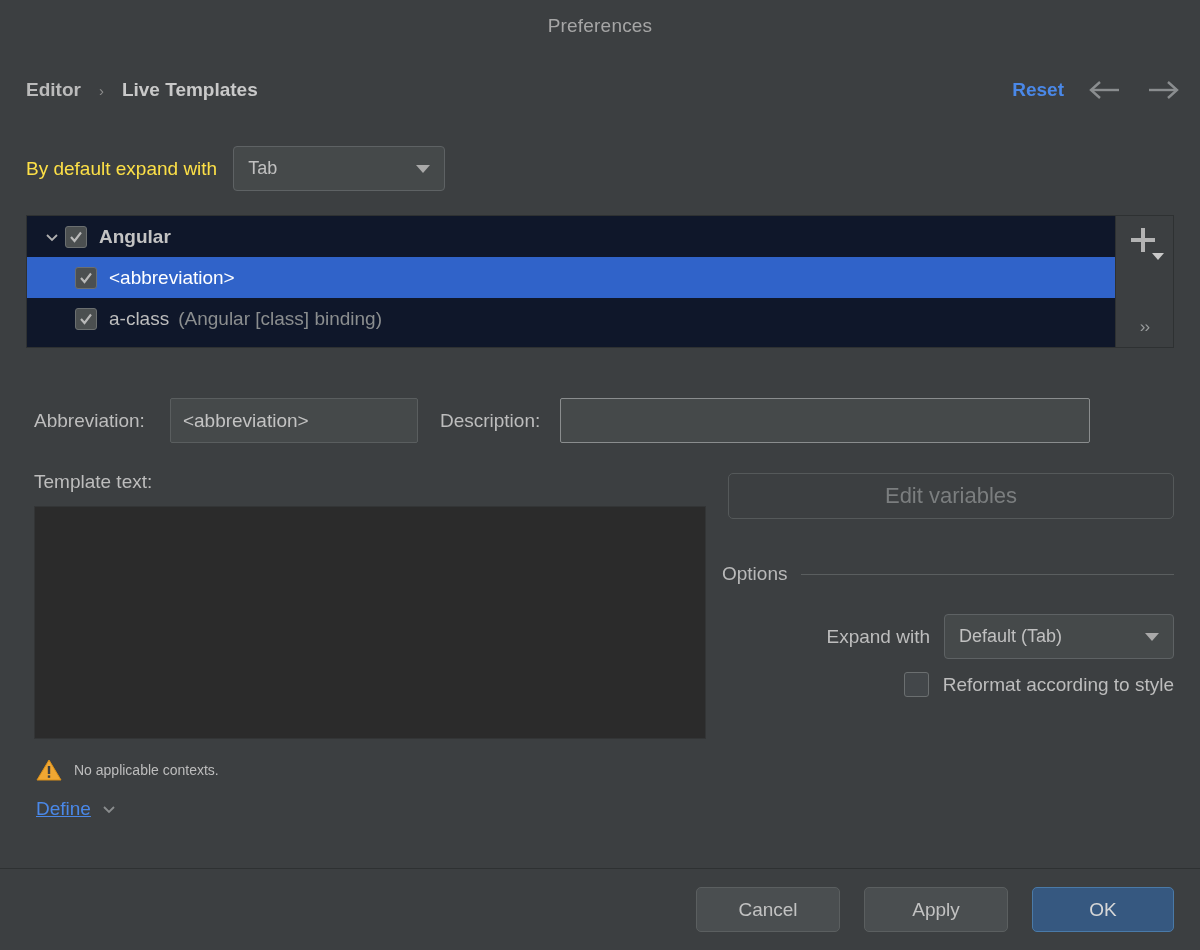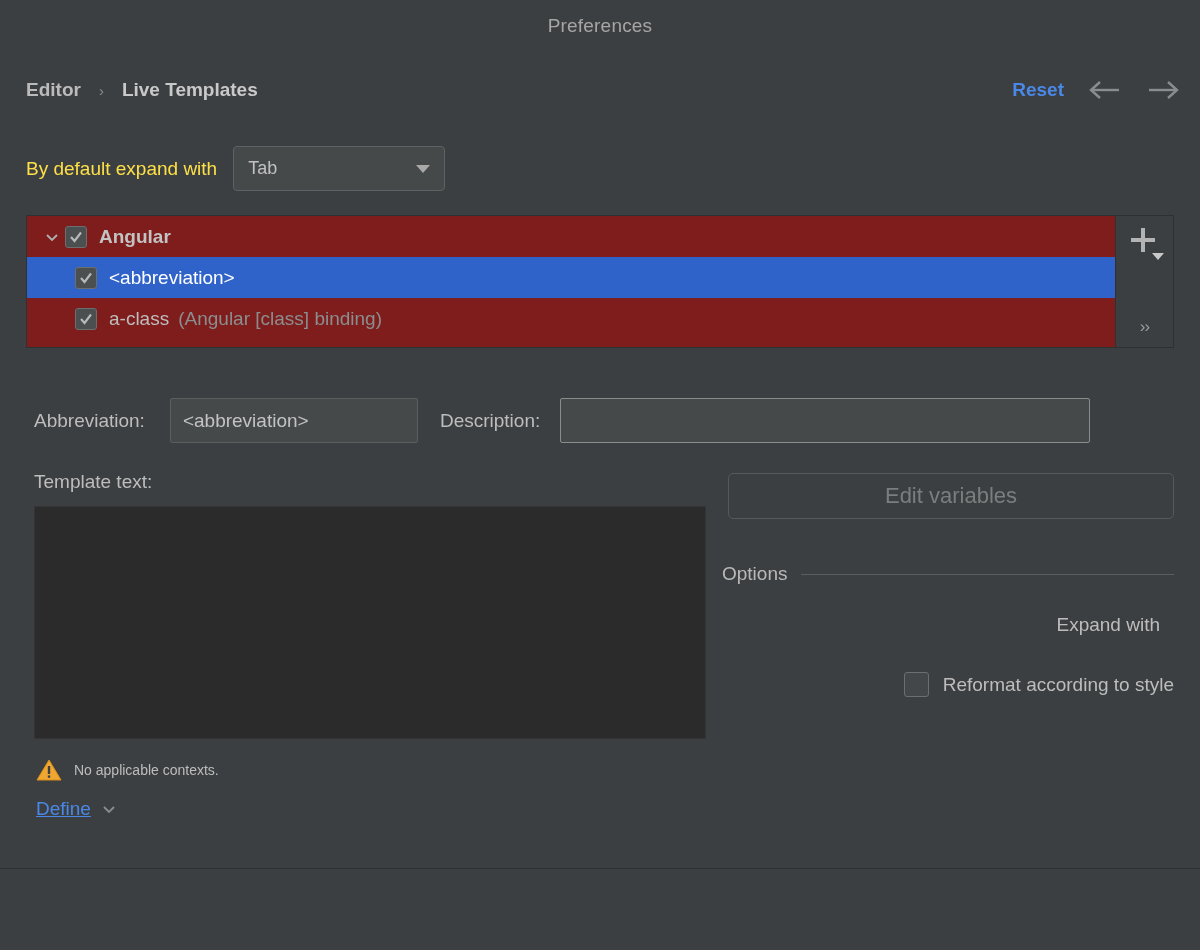--- a/index.html
+++ b/index.html
@@ -42,21 +42,21 @@
   .combo.c-tab { width: 212px; height: 45px; }
   .combo .combo-val { flex: 1; }
   .combo .caret { width: 0; height: 0; border-left: 7px solid transparent; border-right: 7px solid transparent;
     border-top: 8px solid #a9a9a9; margin-left: 10px; }
 
   
   .treepanel {
     position: absolute; left: 26px; top: 215px; width: 1148px; height: 133px;
     border: 1px solid #2e3132; background: #3c3f41; display: flex;
   }
-  .treelist { position: relative; flex: 1; background: #7f1d1d; overflow: hidden; }
+  .treelist { position: relative; flex: 1; background: #0f172a; overflow: hidden; }
   .trow { height: 41px; display: flex; align-items: center; padding-left: 12px; cursor: default; }
   .trow.selected { background: #3063c9; }
   .twist { width: 26px; display: flex; align-items: center; justify-content: center; color: #b0b0b0; }
   .cb {
     width: 22px; height: 22px; border: 1px solid #6b6f70; border-radius: 3px;
     background: #4b4f50; display: inline-flex; align-items: center; justify-content: center;
     margin-right: 12px; flex: none;
   }
   .cb svg { display: block; }
   .trow .tlabel { font-size: 19px; color: #bdbdbd; white-space: nowrap; }
@@ -240,20 +240,24 @@
 
   <div class="btn-editvars">Edit variables</div>
 
   <div class="options-head">
     <span class="options-title">Options</span>
     <span class="options-rule"></span>
   </div>
 
   <div class="opt-expandrow">
     <span class="opt-label">Expand with</span>
+    <div class="combo c-default">
+      <span class="combo-val">Default (Tab)</span>
+      <span class="caret"></span>
+    </div>
   </div>
 
   <div class="opt-checkrow">
     <span class="cb-plain"></span>
     <span class="opt-check-label">Reformat according to style</span>
   </div>
 
   <div class="ctx-warn">
     <span class="warn-icon">
       <svg width="26" height="24" viewBox="0 0 26 24">
@@ -268,14 +272,21 @@
   <div class="ctx-define">
     <span class="define-link">Define</span>
     <span class="define-caret">
       <svg width="16" height="16" viewBox="0 0 16 16">
         <polyline points="3,6 8,11 13,6" fill="none" stroke="#8a8d8e" stroke-width="1.8"></polyline>
       </svg>
     </span>
   </div>
 
   <div class="footer-divider"></div>
+  <div class="footer">
+    <div class="footer-buttons">
+      <div class="btn btn-default" id="cancel-btn">Cancel</div>
+      <div class="btn btn-default" id="apply-btn">Apply</div>
+      <div class="btn btn-primary" id="ok-btn">OK</div>
+    </div>
+  </div>
 
 </div>
 
 </body></html>

